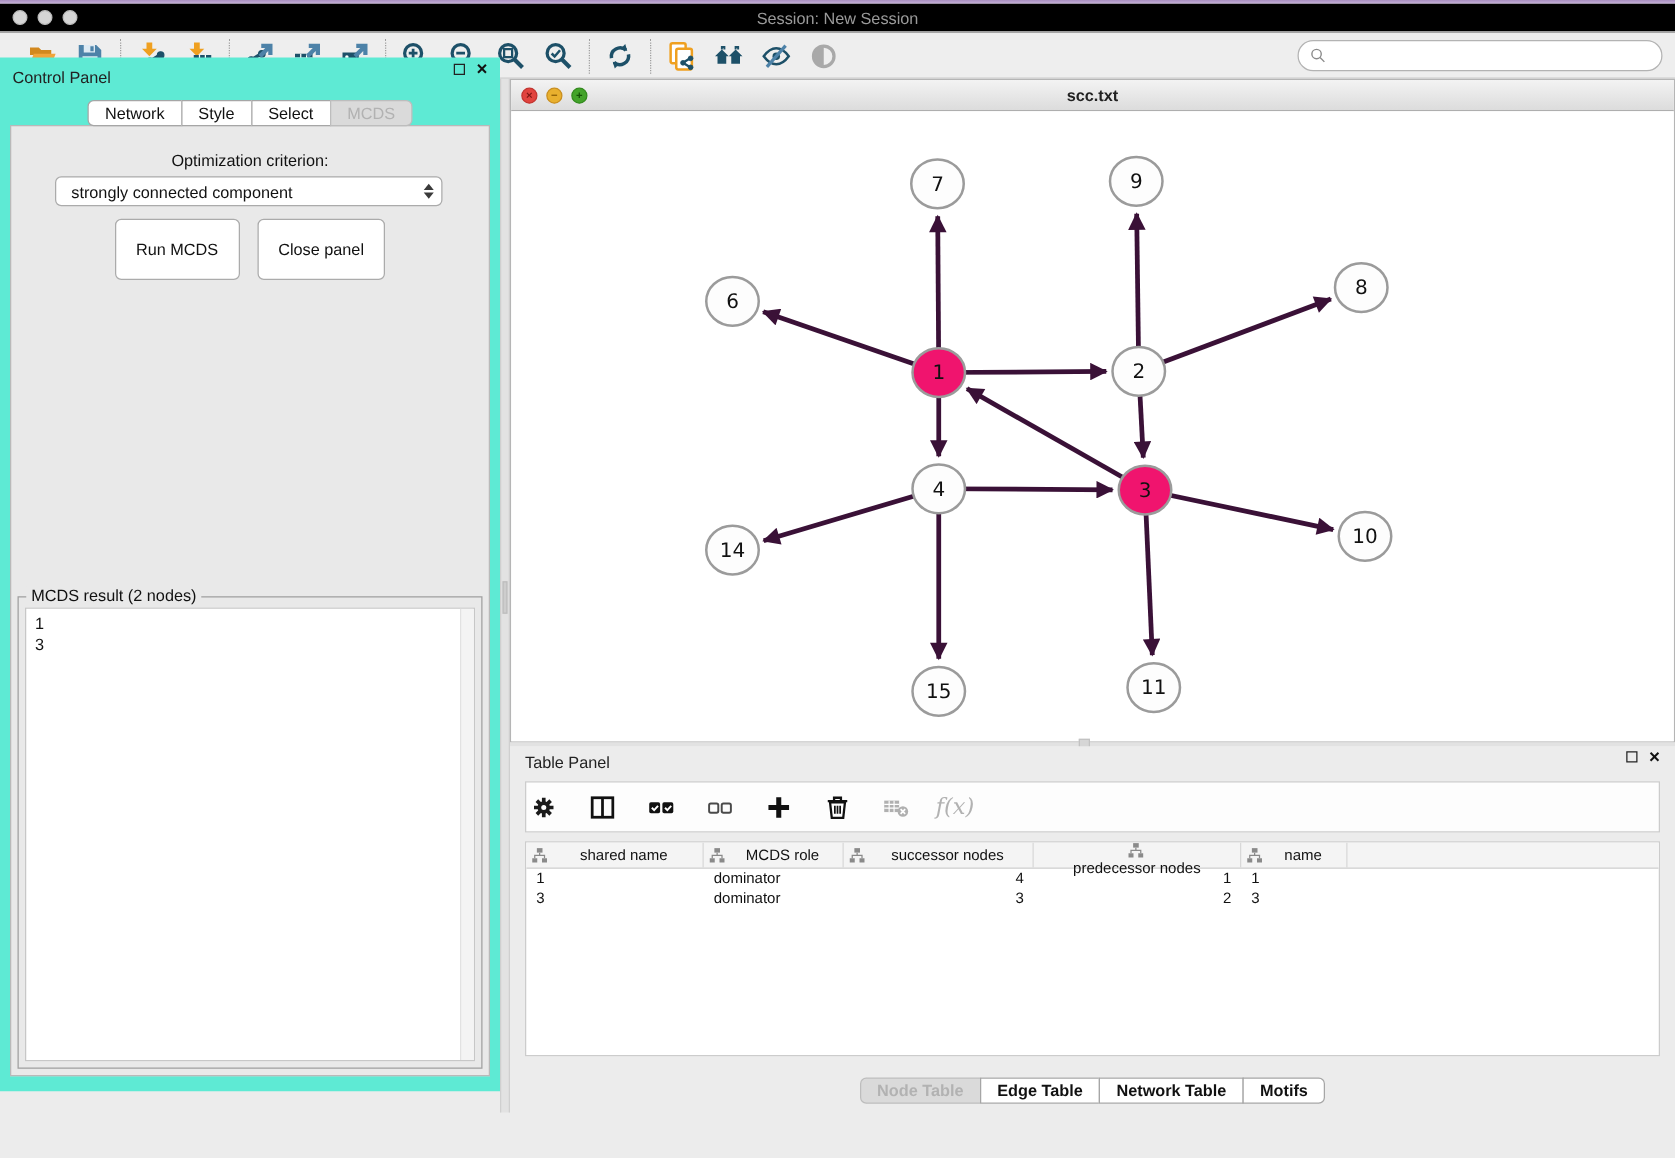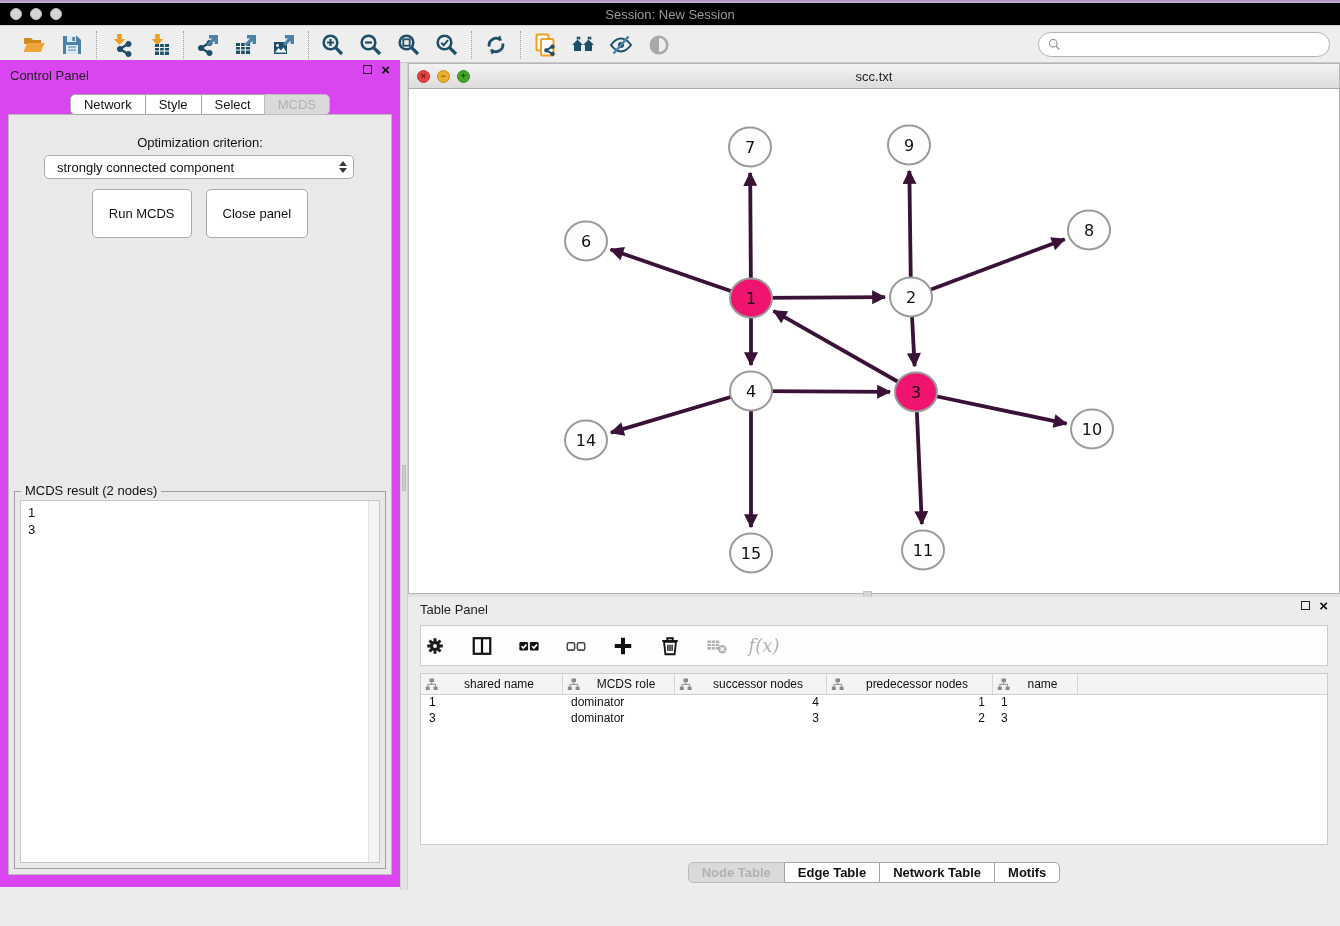--- a/index.html
+++ b/index.html
@@ -30,21 +30,21 @@
   .search-box svg { width:15px; height:15px; }
   .search-box input { border:none; outline:none; flex:1; font-size:12px; margin-left:5px; background:transparent; }
 
   
   .panel-head-title { font-size:13px; color:#222; }
   .win-icons { position:absolute; right:10px; top:5px; display:flex; gap:9px; align-items:center; }
   .float-icon { width:9px; height:9px; border:1.5px solid #222; display:inline-block; }
   .close-icon { font-weight:bold; font-size:15px; line-height:9px; color:#111; }
 
   
-  .control-panel { position:absolute; left:0; top:60px; width:400px; height:827px; background:#d946ef; }
+  .control-panel { position:absolute; left:0; top:46px; width:400px; height:827px; background:#5eead4; }
   .cp-head { position:absolute; left:10px; top:8px; }
   .seg-tabs { display:inline-flex; }
   .seg-tab { border:1px solid #a6a6a6; background:#fff; color:#111; padding:2px 13px;
     font-size:13px; margin-left:-1px; white-space:nowrap; cursor:default; }
   .seg-tab:first-child { border-radius:5px 0 0 5px; margin-left:0; }
   .seg-tab:last-child { border-radius:0 5px 5px 0; }
   .seg-tab.active { background:#dadada; color:#b2b2b2; border-color:#bdbdbd; }
   .cp-tabs { position:absolute; left:0; top:34px; width:100%; text-align:center; z-index:3; }
   .cp-box { position:absolute; left:8px; top:54px; width:384px; height:761px;
     border:1px solid #b9b9b9; background:#e9e9e9; }
@@ -76,21 +76,21 @@
   .network-window { position:absolute; left:408px; top:63px; width:932px; height:531px;
     border:1px solid #b5b5b5; background:#fff; }
   .nw-titlebar { position:absolute; left:0; top:0; width:100%; height:25px;
     background:linear-gradient(#f3f3f3,#dcdcdc); border-bottom:1px solid #aeaeae; }
   .nw-traffic { position:absolute; left:8px; top:6px; display:flex; gap:7px; }
   .nw-tl { width:13px; height:13px; border-radius:50%; font-size:9px; font-weight:bold;
     display:flex; align-items:center; justify-content:center; line-height:1; }
   .nw-tl.red { background:#e1433e; border:1px solid #c23530; color:#7c1512; }
   .nw-tl.yel { background:#e8b02e; border:1px solid #c98e1f; color:#8a5d05; }
   .nw-tl.green { background:#43a32a; border:1px solid #338a1e; color:#145206; }
-  .nw-title { position:absolute; left:0; right:0; top:5px; text-align:center; font-size:13px; color:#222; }
+  .nw-title { position:absolute; left:0; right:0; top:5px; text-align:center; font-size:13px; color:#222;font-weight:bold; }
   .nw-canvas { position:absolute; left:0; top:25px; width:930px; height:504px; background:#fff; }
 
   
   .table-panel { position:absolute; left:408px; top:597px; width:932px; height:293px; background:#ececec; }
   .tp-head { position:absolute; left:12px; top:5px; }
   .tp-toolbar { position:absolute; left:12px; top:28px; width:908px; height:41px; background:#fdfdfd;
     border:1px solid #cccccc; display:flex; align-items:center; padding:0 0; gap:19px; }
   .tp-toolbar .tbtn svg { width:22px; height:22px; }
   .fx-icon { font-family:"DejaVu Serif","Liberation Serif",serif; font-style:italic;
     font-size:18px; color:#b2b2b2; }
@@ -503,21 +503,21 @@
           </div>
           <div class="tp-hcell" style="width: 152px;">
             <svg viewBox="0 0 13 13">
               <rect x="4.5" y="0.5" width="4.5" height="3.6" fill="#8a8a8a"></rect>
               <path d="M6.7 4.1v2.2M2.8 8.6V6.3h7.8v2.3" stroke="#8a8a8a" fill="none"></path>
               <rect x="0.8" y="8.6" width="4" height="3.4" fill="#8a8a8a"></rect>
               <rect x="8.6" y="8.6" width="4" height="3.4" fill="#8a8a8a"></rect>
             </svg>
             <span class="hlbl">successor nodes</span>
           </div>
-          <div class="tp-hcell" style="width: 166px;">
+          <div class="tp-hcell" style="width: 166px; flex-direction: column;">
             <svg viewBox="0 0 13 13">
               <rect x="4.5" y="0.5" width="4.5" height="3.6" fill="#8a8a8a"></rect>
               <path d="M6.7 4.1v2.2M2.8 8.6V6.3h7.8v2.3" stroke="#8a8a8a" fill="none"></path>
               <rect x="0.8" y="8.6" width="4" height="3.4" fill="#8a8a8a"></rect>
               <rect x="8.6" y="8.6" width="4" height="3.4" fill="#8a8a8a"></rect>
             </svg>
             <span class="hlbl">predecessor nodes</span>
           </div>
           <div class="tp-hcell" style="width: 85px;">
             <svg viewBox="0 0 13 13">

